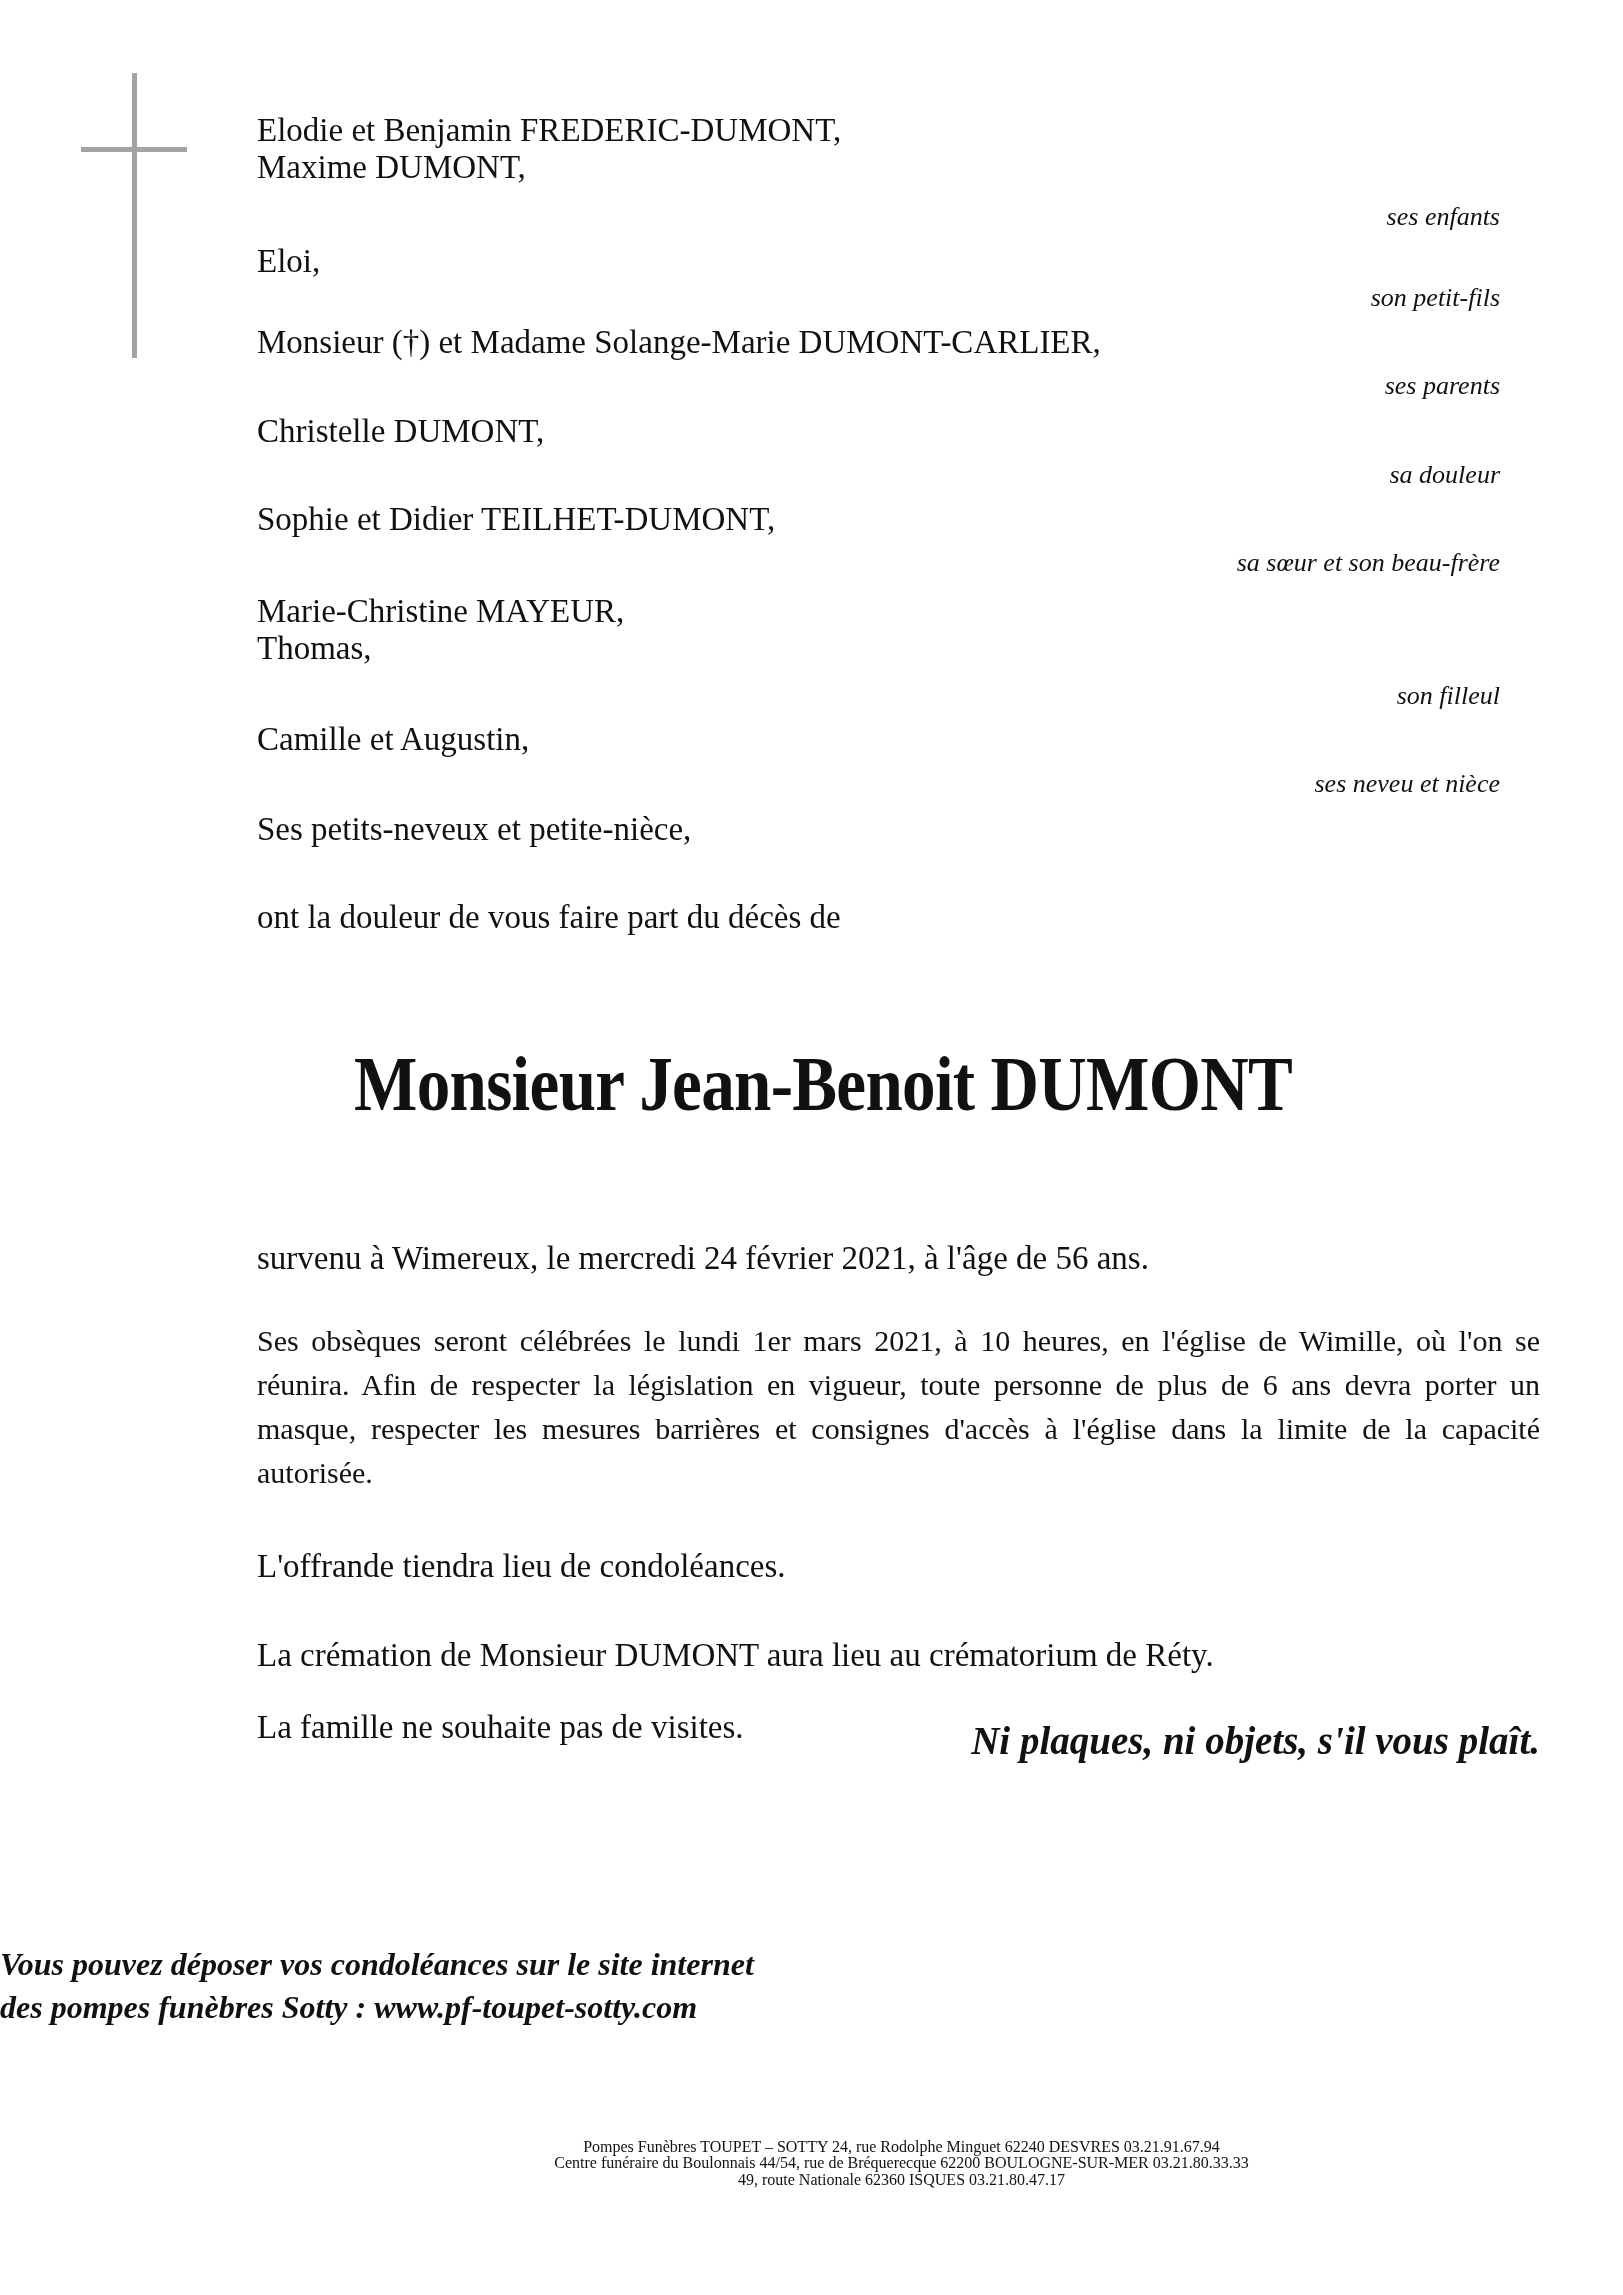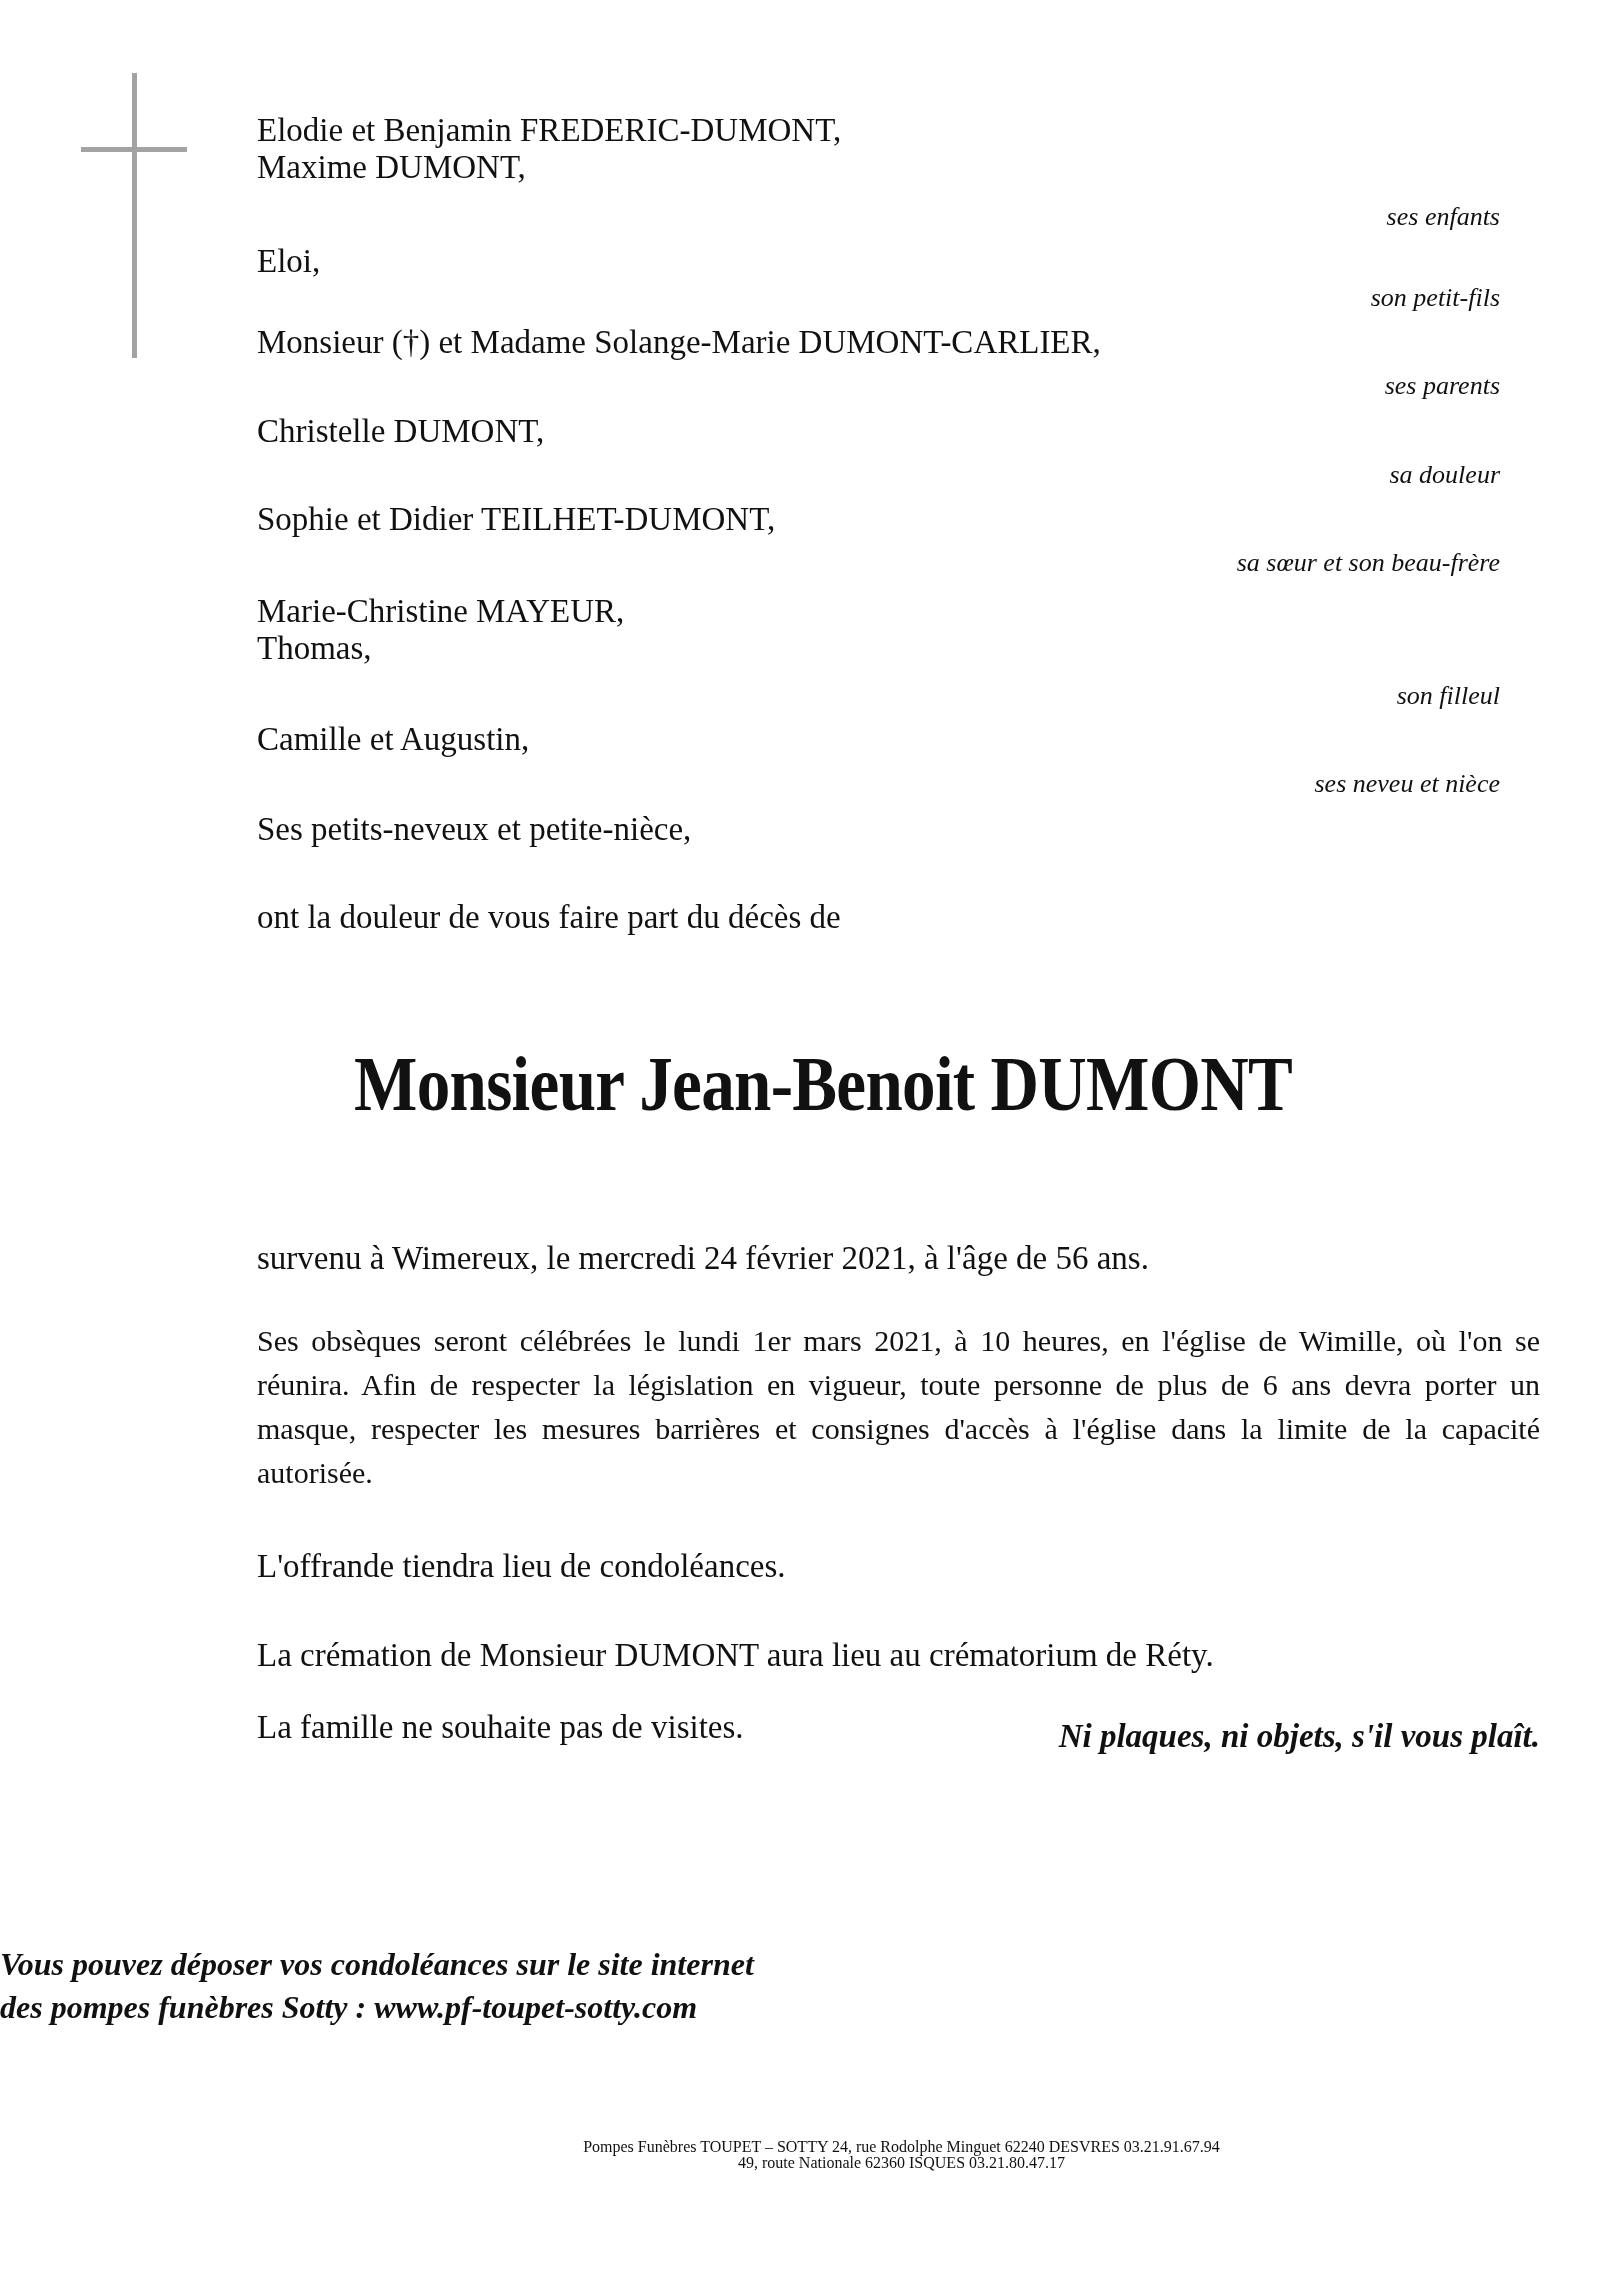--- a/index.html
+++ b/index.html
@@ -8,21 +8,21 @@
   .abs { position: absolute; white-space: nowrap; }
   .cross-v { position: absolute; left: 132px; top: 73px; width: 4.8px; height: 285px; background: #a3a3a3; }
   .cross-h { position: absolute; left: 81px; top: 147px; width: 106px; height: 4.8px; background: #a3a3a3; }
   .name { font-size: 33px; line-height: 37px; left: 257px; }
   .rel  { font-size: 26px; line-height: 37px; font-style: italic; right: 124px; text-align: right; }
   .title { left: 0; width: 1624px; text-align: center; font-size: 78px; font-weight: bold;
            letter-spacing: -0.8px; transform: scaleX(0.86); transform-origin: 891px 0; }
   .body-line { left: 257px; font-size: 33px; line-height: 37px; }
   .para { position: absolute; left: 257px; width: 1283px; font-size: 30px; line-height: 44px;
           text-align: justify; text-align-last: left; white-space: normal; }
-  .notice { right: 84px; font-size: 33px; font-style: italic; font-weight: bold; text-align: right; }
+  .notice { right: 84px; font-size: 39px; font-style: italic; font-weight: bold; text-align: right; }
   .web { left: 0; width: 1624px; text-align: left; font-size: 32px; font-style: italic; font-weight: bold; line-height: 44px; }
   .footer { left: 0; width: 1624px; padding-left: 179px; box-sizing: border-box; text-align: center;
             font-size: 16px; line-height: 16.3px; margin-top: 40px; }
   .footer div { white-space: nowrap; }
 </style>
 </head>
 <body>
 
 <div>
   <div class="cross-v"></div>
@@ -56,15 +56,16 @@
 <div class="abs body-line" style="top:1548px">L'offrande tiendra lieu de condoléances.</div>
 <div class="abs body-line" style="top:1637px">La crémation de Monsieur DUMONT aura lieu au crématorium de Réty.</div>
 <div class="abs notice" style="top:1718px">Ni plaques, ni objets, s'il vous plaît.</div>
 <div class="abs body-line" style="top:1709px">La famille ne souhaite pas de visites.</div>
 
 <div class="abs web" style="top:1942px">Vous pouvez déposer vos condoléances sur le site internet</div>
 <div class="abs web" style="top:1985px">des pompes funèbres Sotty : www.pf-toupet-sotty.com</div>
 
 <div class="abs footer" style="top:2099px">
   <div>Pompes Funèbres TOUPET – SOTTY 24, rue Rodolphe Minguet 62240 DESVRES  03.21.91.67.94</div>
+  <div>Centre funéraire du Boulonnais 44/54, rue de Bréquerecque 62200 BOULOGNE-SUR-MER 03.21.80.33.33</div>
   <div>49, route Nationale 62360 ISQUES 03.21.80.47.17</div>
 </div>
 
 
 </body></html>

